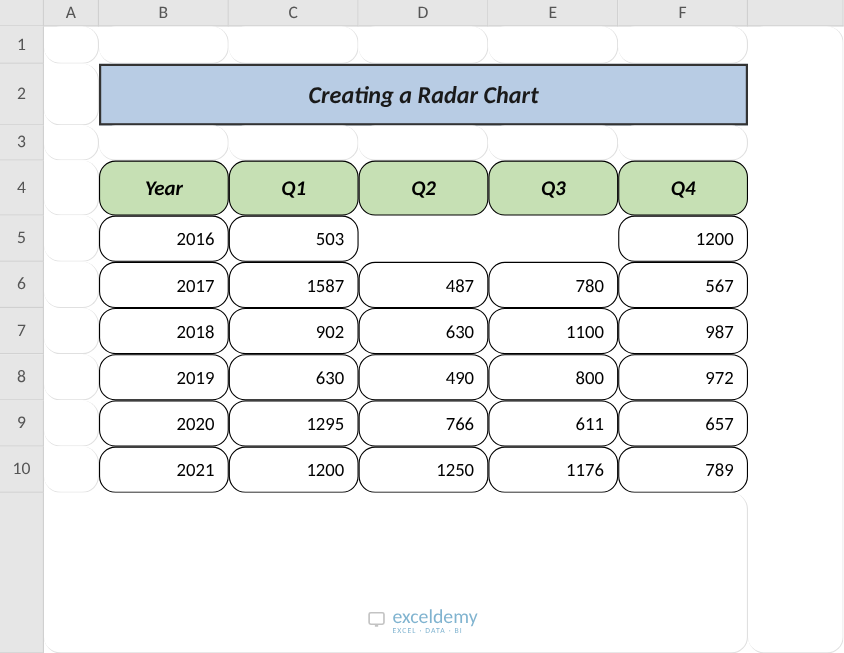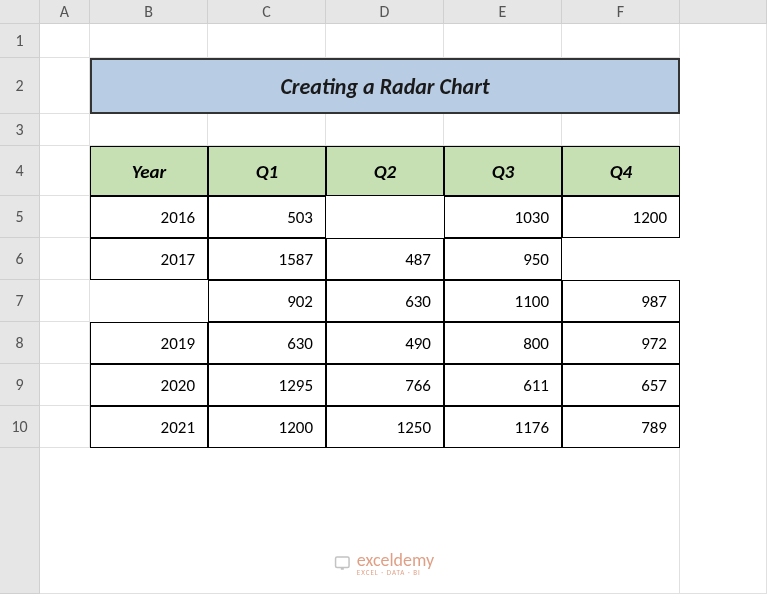--- a/index.html
+++ b/index.html
@@ -29,20 +29,21 @@
       color: #555;
     }
     .cell {
       border-right: 1px solid #e0e0e0;
       border-bottom: 1px solid #e0e0e0;
       display: flex;
       align-items: center;
       padding: 0 8px;
       font-size: 17px;
       background: #fff;
+      border-radius: 15px;
     }
     .title-banner {
       grid-column: 3 / 8;
       grid-row: 3;
       background: #b8cce4;
       border: 2px solid #333;
       display: flex;
       align-items: center;
       justify-content: center;
       font-size: 22px;
@@ -65,21 +66,21 @@
       font-size: 17px;
     }
     .watermark {
       position: absolute;
       bottom: 18px;
       left: 50%;
       transform: translateX(-50%);
       display: flex;
       align-items: center;
       opacity: 0.5;
-      color: #c2410c;
+      color: #0369a1;
     }
     .watermark-icon {
       width: 18px;
       height: 18px;
       margin-right: 6px;
     }
     .watermark-text {
       font-size: 18px;
       font-weight: 300;
     }
@@ -144,28 +145,29 @@
   <div class="cell" style="grid-column:7;grid-row:4;"></div>
 
   <div class="cell table-header" style="grid-column:3;grid-row:5;">Year</div>
   <div class="cell table-header" style="grid-column:4;grid-row:5;">Q1</div>
   <div class="cell table-header" style="grid-column:5;grid-row:5;">Q2</div>
   <div class="cell table-header" style="grid-column:6;grid-row:5;">Q3</div>
   <div class="cell table-header" style="grid-column:7;grid-row:5;">Q4</div>
 
   <div class="cell table-cell" style="grid-column:3;grid-row:6;">2016</div>
   <div class="cell table-cell" style="grid-column:4;grid-row:6;">503</div>
-  <div class="cell table-cell" style="grid-column:6;grid-row:6;">1030</div>
   <div class="cell table-cell" style="grid-column:7;grid-row:6;">1200</div>
 
   <div class="cell table-cell" style="grid-column:3;grid-row:7;">2017</div>
   <div class="cell table-cell" style="grid-column:4;grid-row:7;">1587</div>
   <div class="cell table-cell" style="grid-column:5;grid-row:7;">487</div>
-  <div class="cell table-cell" style="grid-column:6;grid-row:7;">950</div>
-
+  <div class="cell table-cell" style="grid-column:6;grid-row:7;">780</div>
+  <div class="cell table-cell" style="grid-column:7;grid-row:7;">567</div>
+
+  <div class="cell table-cell" style="grid-column:3;grid-row:8;">2018</div>
   <div class="cell table-cell" style="grid-column:4;grid-row:8;">902</div>
   <div class="cell table-cell" style="grid-column:5;grid-row:8;">630</div>
   <div class="cell table-cell" style="grid-column:6;grid-row:8;">1100</div>
   <div class="cell table-cell" style="grid-column:7;grid-row:8;">987</div>
 
   <div class="cell table-cell" style="grid-column:3;grid-row:9;">2019</div>
   <div class="cell table-cell" style="grid-column:4;grid-row:9;">630</div>
   <div class="cell table-cell" style="grid-column:5;grid-row:9;">490</div>
   <div class="cell table-cell" style="grid-column:6;grid-row:9;">800</div>
   <div class="cell table-cell" style="grid-column:7;grid-row:9;">972</div>

